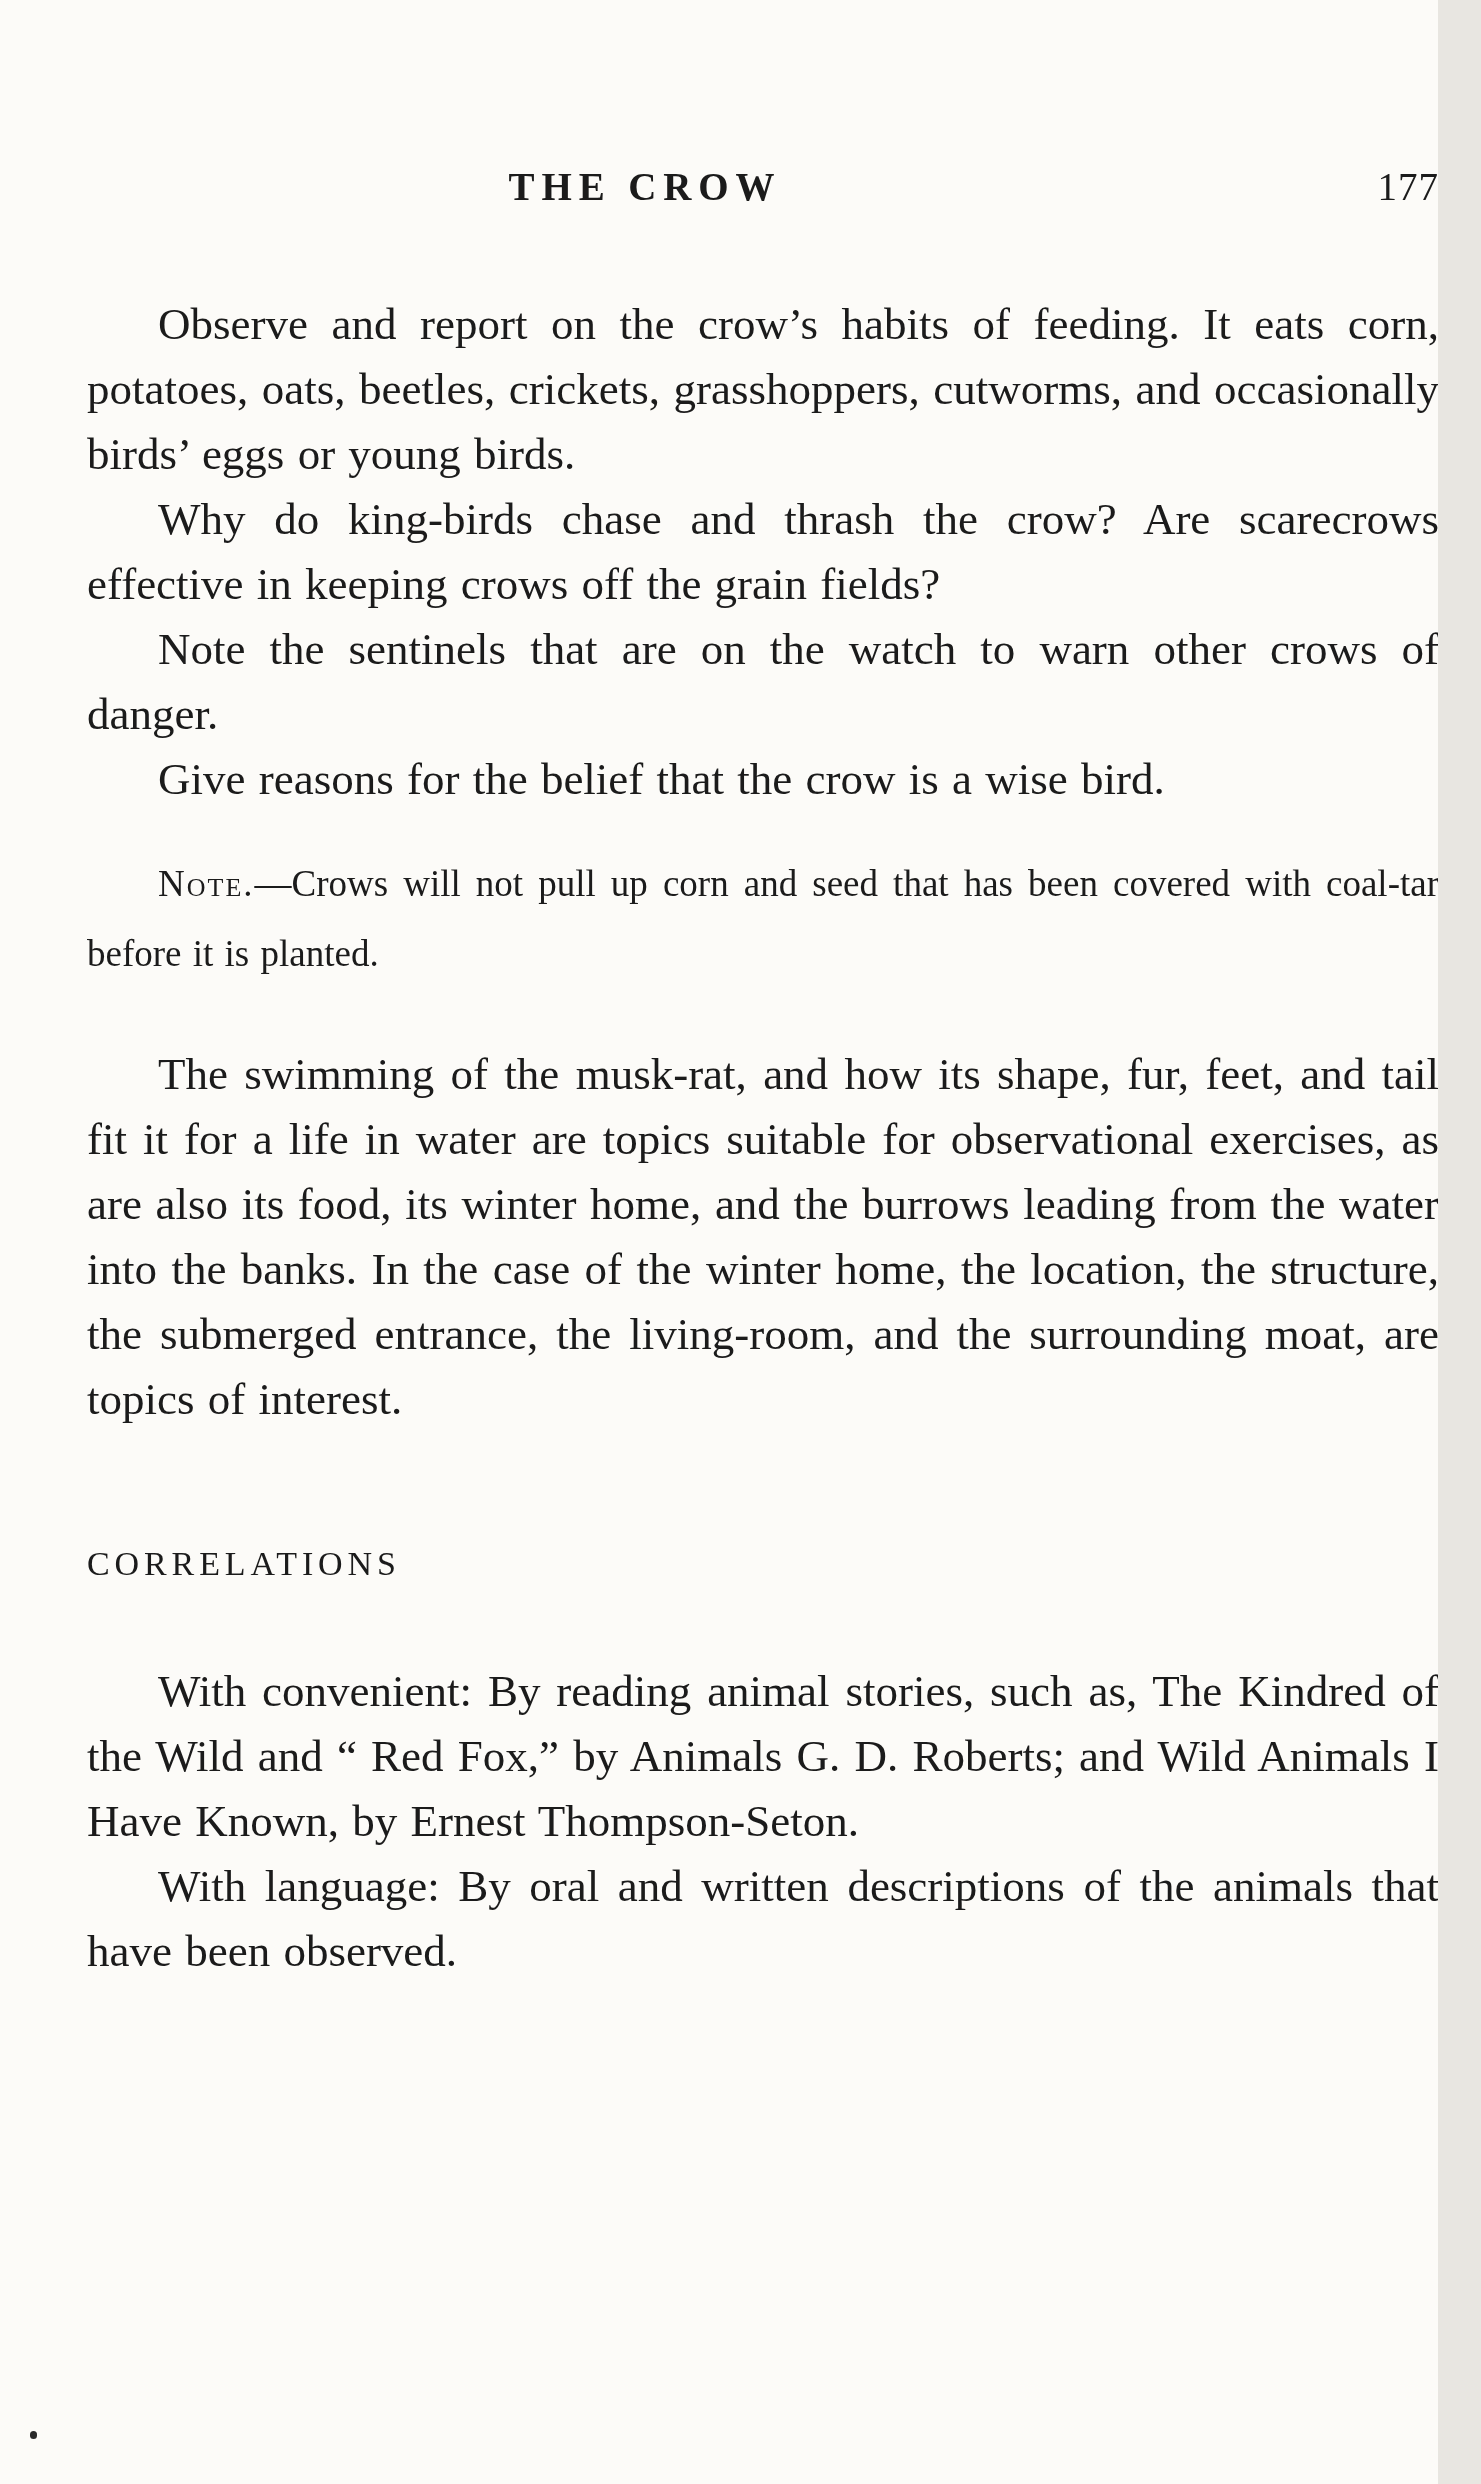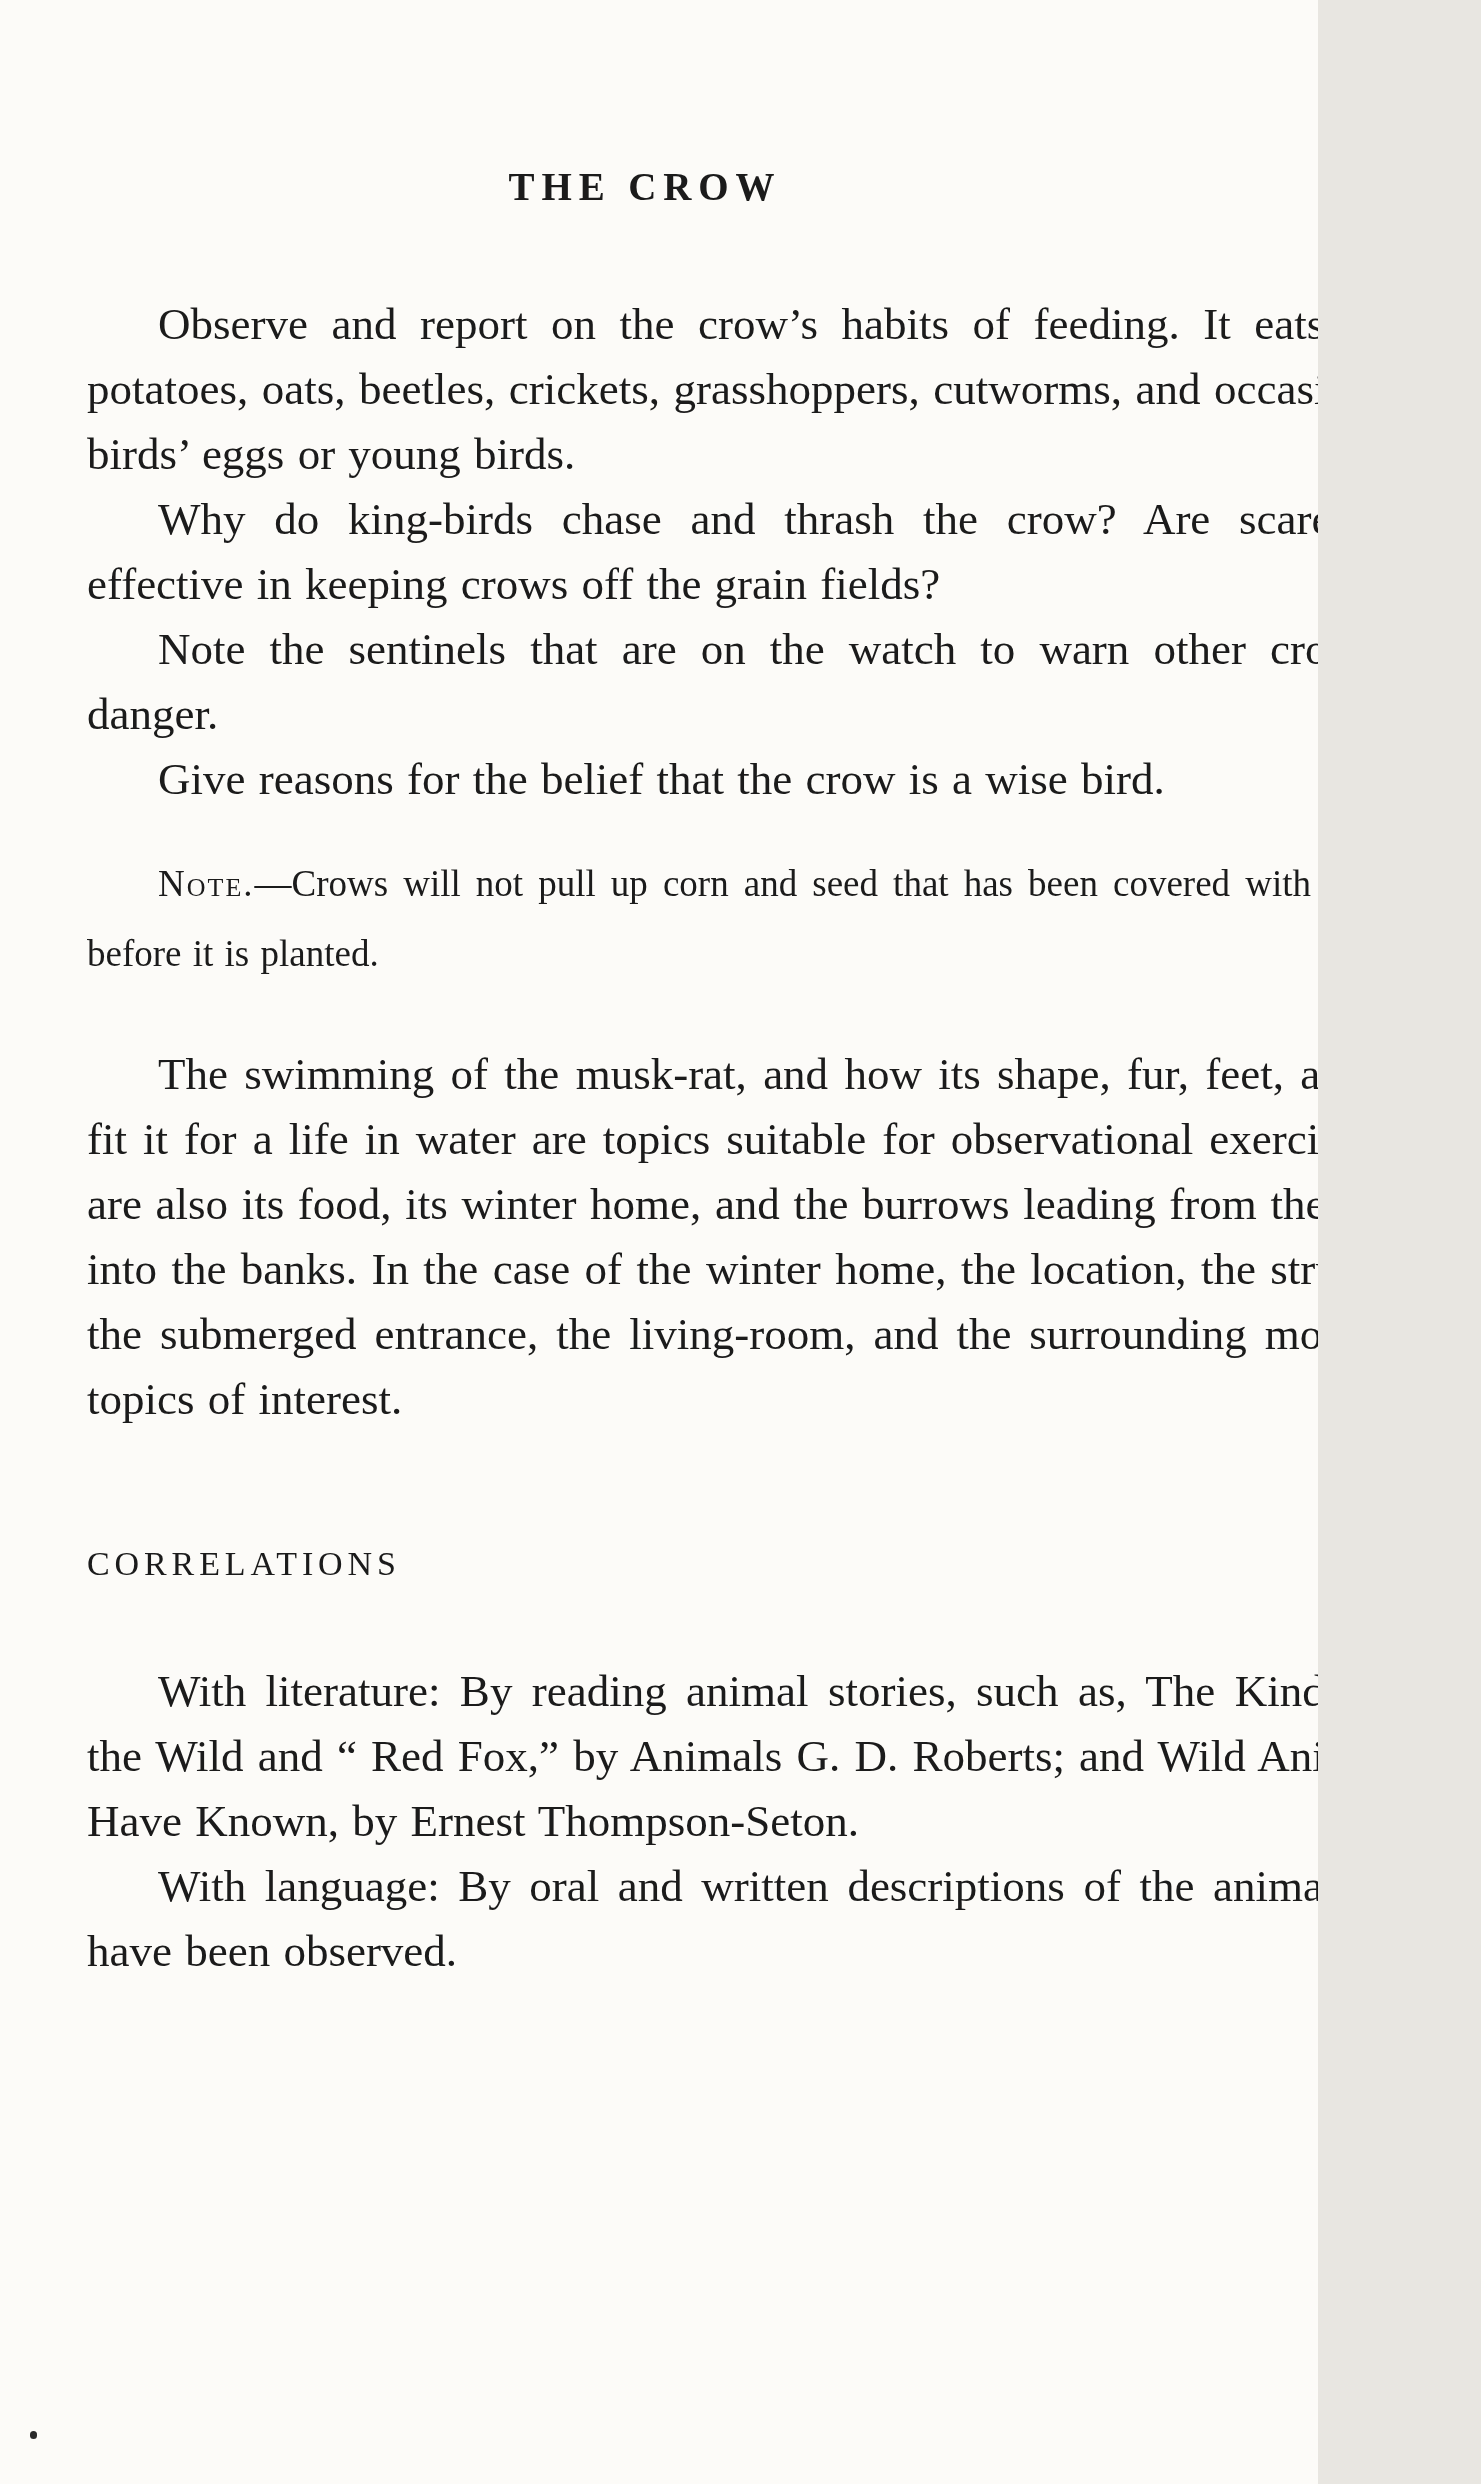--- a/index.html
+++ b/index.html
@@ -2,21 +2,21 @@
 <html><head>
 <meta charset="utf-8">
 <style>
   html, body {
     margin: 0;
     padding: 0;
     background: #e8e6e1;
   }
   .page {
     position: relative;
-    width: 1318px;
+    width: 1438px;
     height: 2484px;
     background: #fcfbf8;
     color: #1b1b1b;
     font-family: "Liberation Serif", "DejaVu Serif", serif;
     overflow: hidden;
     box-sizing: border-box;
   }
   .content {
     position: absolute;
     left: 87px;
@@ -96,21 +96,21 @@
 
     <div class="page-body">
 
     <p class="para body indent"><span class="run normal">Observe and report on the crow’s habits of feeding. It eats corn, potatoes, oats, beetles, crickets, grasshoppers, cutworms, and occasionally birds’ eggs or young birds.</span></p>
         <p class="para body indent"><span class="run normal">Why do king-birds chase and thrash the crow? Are scarecrows effective in keeping crows off the grain fields?</span></p>
         <p class="para body indent"><span class="run italic">Note the sentinels that are on the watch to warn other </span><span class="run normal">crows of danger.</span></p>
         <p class="para body indent"><span class="run normal">Give reasons for the belief that the crow is a wise bird.</span></p>
         <p class="para note indent"><span class="run smallcaps">Note.</span><span class="run normal">—Crows will not pull up corn and seed that has been covered with coal-tar before it is planted.</span></p>
         <p class="para body indent"><span class="run normal">The swimming of the musk-rat, and how its shape, fur, feet, and tail fit it for a life in water are topics suitable for observational exercises, as are also its food, its winter home, and the burrows leading from the water into the banks. In the case of the winter home, the location, the structure, the submerged entrance, the living-room, and the surrounding moat, are topics of interest.</span></p>
         <p class="para heading"><span class="run normal">CORRELATIONS</span></p>
-        <p class="para body indent"><span class="run normal">With literature: By reading animal stories, such as, </span><span class="run italic">The Kindred of the Wild</span><span class="run normal"> and “ Red Fox,” by Animals G. D. Roberts; and </span><span class="run italic">Wild Animals I Have Known,</span><span class="run normal"> by Ernest Thompson-Seton.</span></p>
+        <p class="para body indent"><span class="run normal">With convenient: By reading animal stories, such as, </span><span class="run italic">The Kindred of the Wild</span><span class="run normal"> and “ Red Fox,” by Animals G. D. Roberts; and </span><span class="run italic">Wild Animals I Have Known,</span><span class="run normal"> by Ernest Thompson-Seton.</span></p>
         <p class="para body indent"><span class="run normal">With language: By oral and written descriptions of the animals that have been observed.</span></p>
       </div>
 
   </div>
 
   <div class="print-artifact-dot"></div>
 </div>
 
 
 </body></html>

